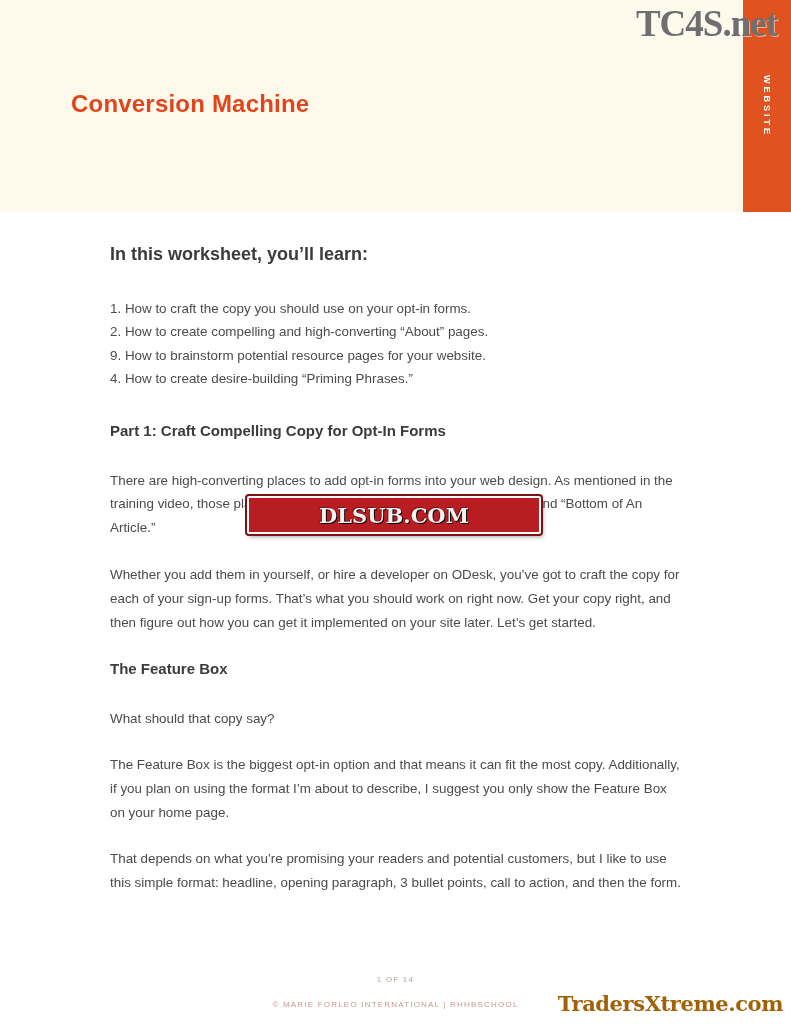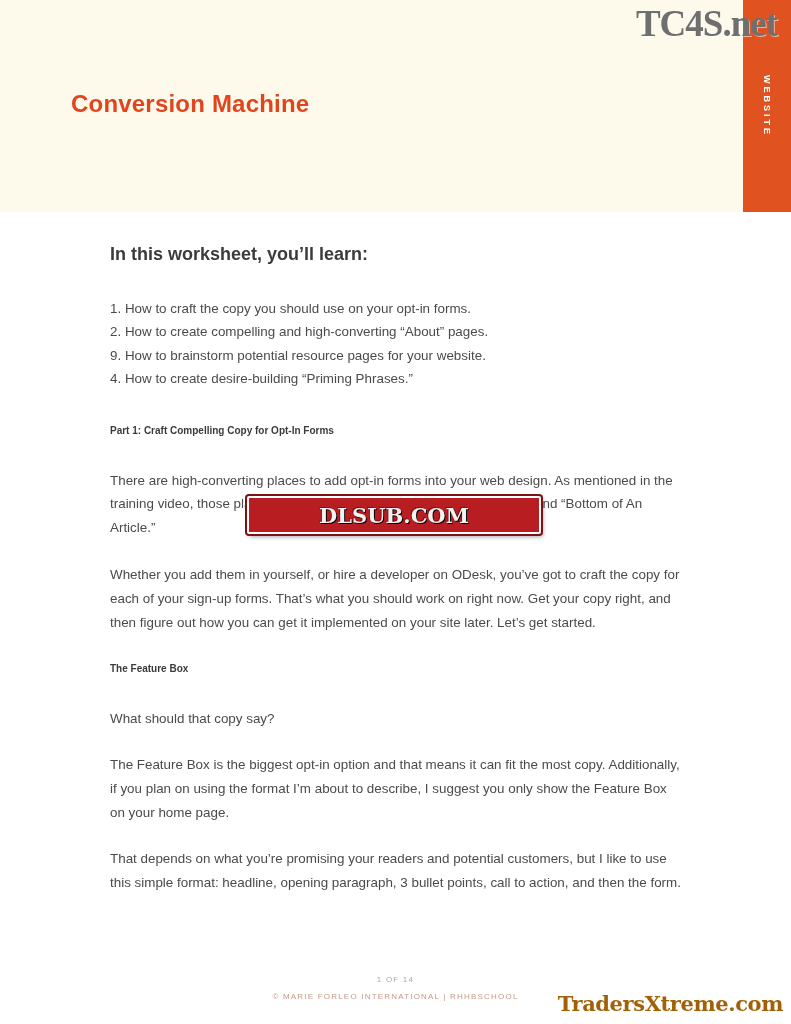--- a/index.html
+++ b/index.html
@@ -102,21 +102,21 @@
     margin: 3px 0 28px 0;
   }
   .numbered-list .li {
     margin: 0;
     line-height: 23.6px;
   }
 
   .section-head {
     font-weight: bold;
     color: #3b3b3b;
-    font-size: 10px;
+    font-size: 15px;
     margin: 0 0 26px 0;
   }
 
   .para {
     margin: 0 0 23px 0;
   }
   .para.last { margin-bottom: 0; }
 
   .gap-small { margin-bottom: 24px; }
 
@@ -150,21 +150,21 @@
     position: absolute;
     left: 0;
     top: 975px;
     width: 791px;
     text-align: center;
     color: #b9a79a;
     font-size: 8px;
     letter-spacing: 1.2px;
   }
   .footer .page-num {
-    margin-bottom: 8px;
+    margin-bottom: 16px;
   }
   .footer .copy {
     color: #c59a8a;
   }
 
   
   .wm-traders {
     position: absolute;
     right: 8px;
     bottom: 8px;

